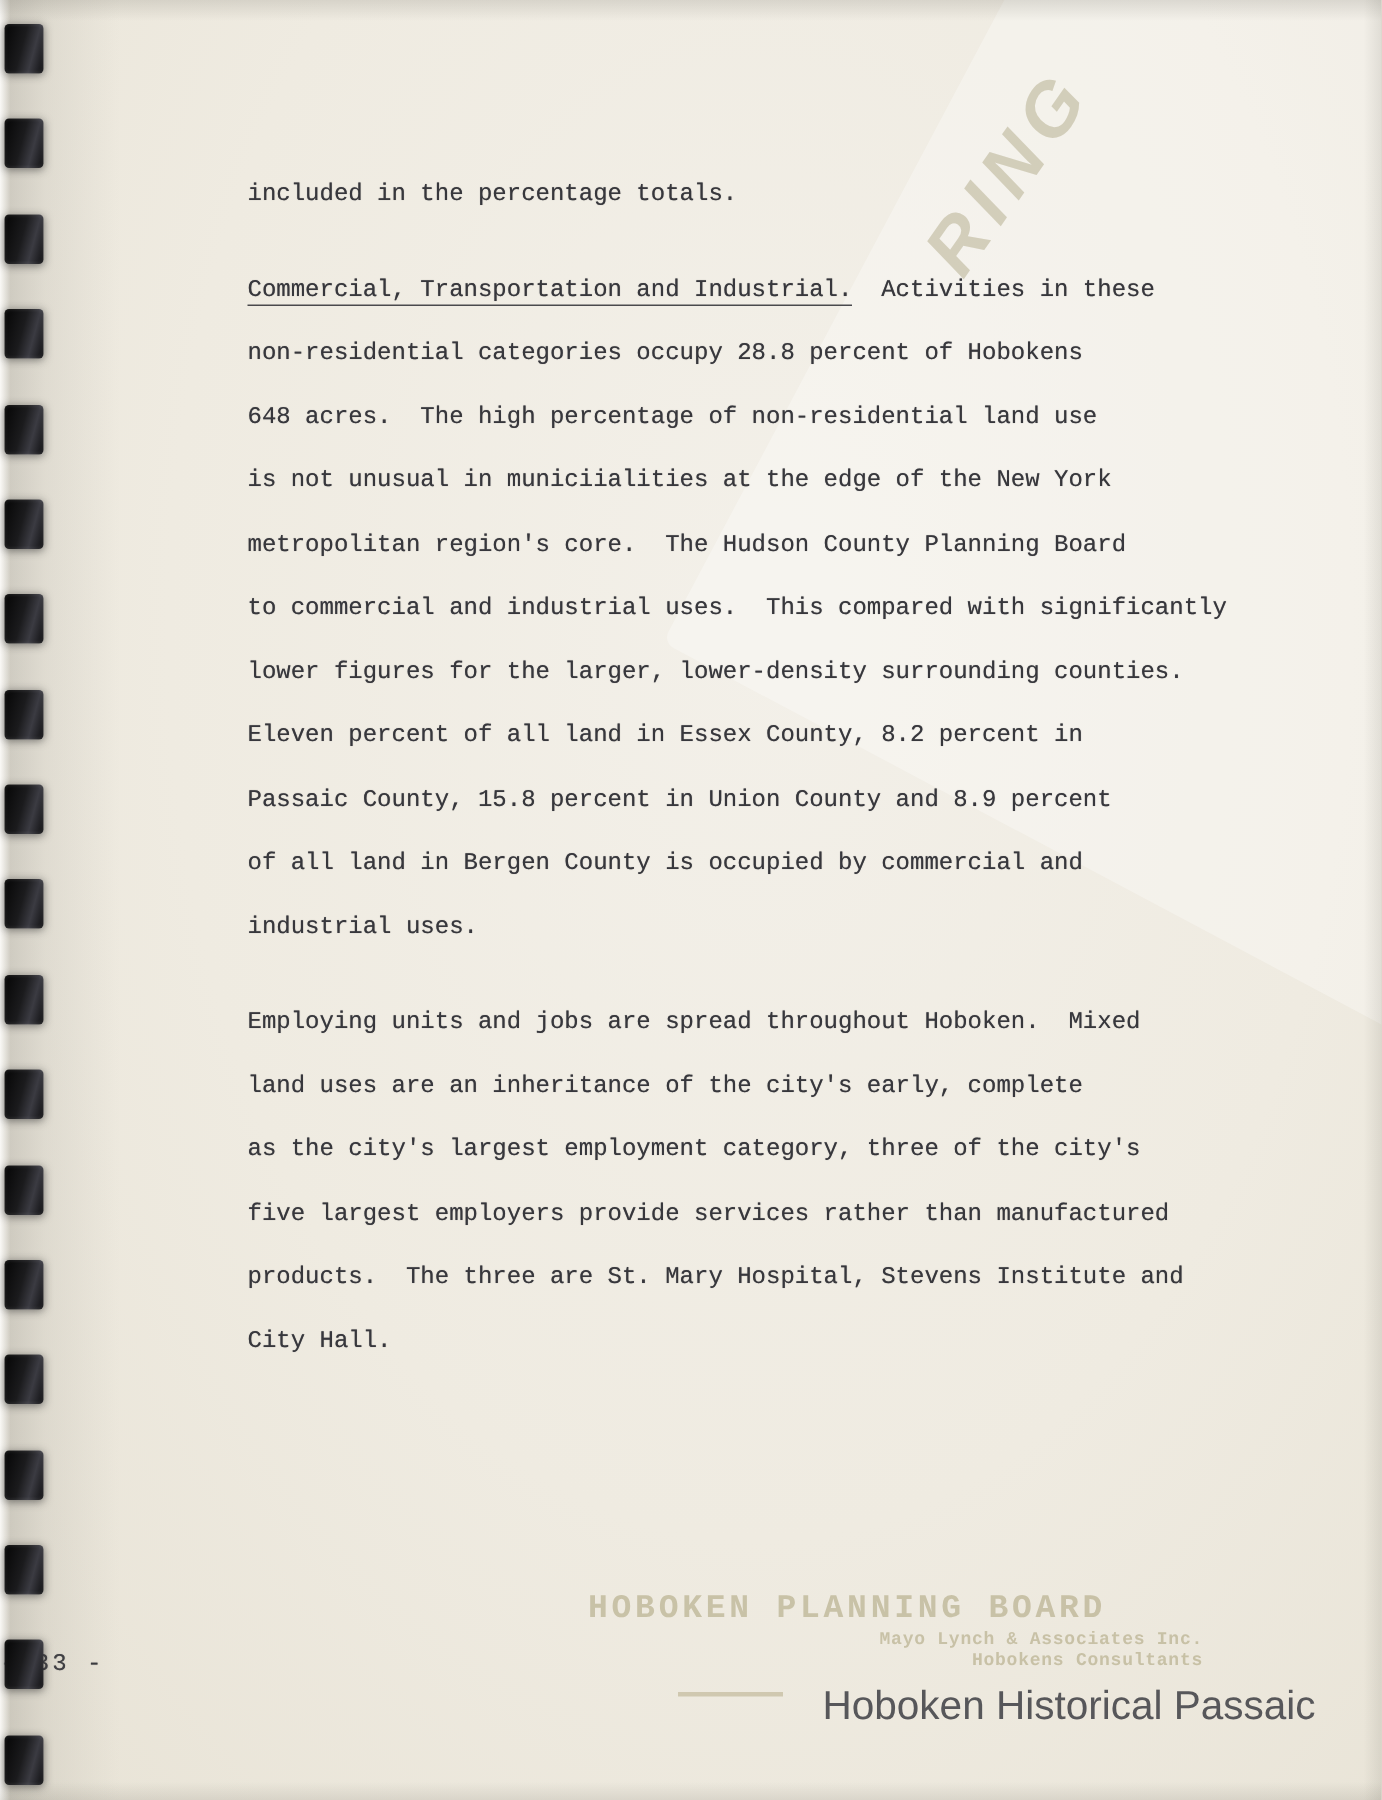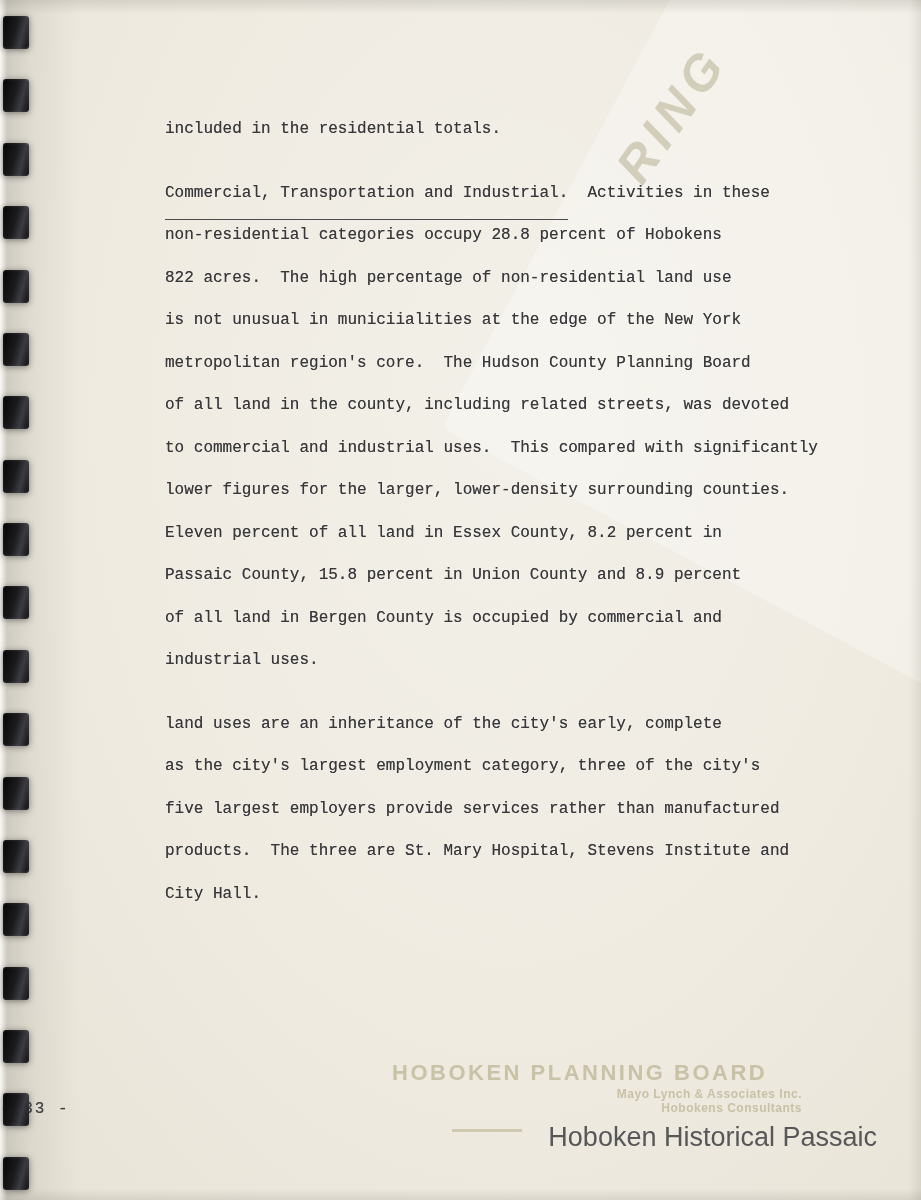--- a/index.html
+++ b/index.html
@@ -67,37 +67,37 @@
 
   
   .text-body { position: absolute; left: 165px; top: 108px; width: 700px; z-index: 2; }
   .paragraph { margin: 0 0 21px 0; }
   .line {
     line-height: 42.5px;
     font-size: 16px;
     white-space: pre;
     text-shadow: 0 0 0.5px rgba(55,55,60,0.65);
   }
-  .underline { border-bottom: 1.6px solid rgba(55,55,60,0.9); padding-bottom: 17px; }
+  .underline { border-bottom: 1.6px solid rgba(55,55,60,0.9); padding-bottom: 1px; }
 
   .page-number {
     position: absolute; left: 0; right: 0; top: 1072px;
     text-align: left;
     font-size: 16px; letter-spacing: 2px;
     z-index: 2;
     text-shadow: 0 0 0.5px rgba(55,55,60,0.65);
     margin-top: 28px;
   }
 
   
   .ghost-board {
     position: absolute; left: 392px; top: 1060px; width: 410px;
     pointer-events: none; z-index: 1;
     color: rgba(170,160,120,0.55);
-    font-family: Liberation Sans, sans-serif;
+    font-family: Liberation Mono, monospace;
   }
   .ghost-board-title { font-weight: 700; font-size: 22px; letter-spacing: 2.5px; }
   .ghost-board-sub { font-weight: 700; font-size: 12px; text-align: right; margin-top: 1px; letter-spacing: 0.5px; }
   .ghost-board-sub2 { font-weight: 700; font-size: 12px; text-align: right; margin-top: 0; letter-spacing: 0.5px; }
   .ghost-rule {
     margin: 14px auto 0 60px; width: 70px;
     border-top: 3px solid rgba(170,160,120,0.45);
   }
 
   .watermark {
@@ -138,37 +138,37 @@
       <div class="binding-hole"></div>
       <div class="binding-hole"></div>
       <div class="binding-hole"></div>
       <div class="binding-hole"></div>
       <div class="binding-hole"></div>
       <div class="binding-hole"></div>
     </div>
 
   <div class="text-body">
       <div class="paragraph">
-        <div class="line"><span>included in the residential totals.</span></div>
+        <div class="line"><span>included in the percentage totals.</span></div>
       </div>
       <div class="paragraph">
         <div class="line"><span class="underline">Commercial, Transportation and Industrial.</span><span>  Activities in these</span></div>
         <div class="line"><span>non-residential categories occupy 28.8 percent of Hobokens</span></div>
-        <div class="line"><span>822 acres.  The high percentage of non-residential land use</span></div>
+        <div class="line"><span>648 acres.  The high percentage of non-residential land use</span></div>
         <div class="line"><span>is not unusual in municiialities at the edge of the New York</span></div>
         <div class="line"><span>metropolitan region's core.  The Hudson County Planning Board</span></div>
-        <div class="line"><span>of all land in the county, including related streets, was devoted</span></div>
         <div class="line"><span>to commercial and industrial uses.  This compared with significantly</span></div>
         <div class="line"><span>lower figures for the larger, lower-density surrounding counties.</span></div>
         <div class="line"><span>Eleven percent of all land in Essex County, 8.2 percent in</span></div>
         <div class="line"><span>Passaic County, 15.8 percent in Union County and 8.9 percent</span></div>
         <div class="line"><span>of all land in Bergen County is occupied by commercial and</span></div>
         <div class="line"><span>industrial uses.</span></div>
       </div>
       <div class="paragraph">
+        <div class="line"><span>Employing units and jobs are spread throughout Hoboken.  Mixed</span></div>
         <div class="line"><span>land uses are an inheritance of the city's early, complete</span></div>
         <div class="line"><span>as the city's largest employment category, three of the city's</span></div>
         <div class="line"><span>five largest employers provide services rather than manufactured</span></div>
         <div class="line"><span>products.  The three are St. Mary Hospital, Stevens Institute and</span></div>
         <div class="line"><span>City Hall.</span></div>
       </div>
     </div>
 
   <div class="ghost-board">
     <div class="ghost-board-title">HOBOKEN PLANNING BOARD</div>

